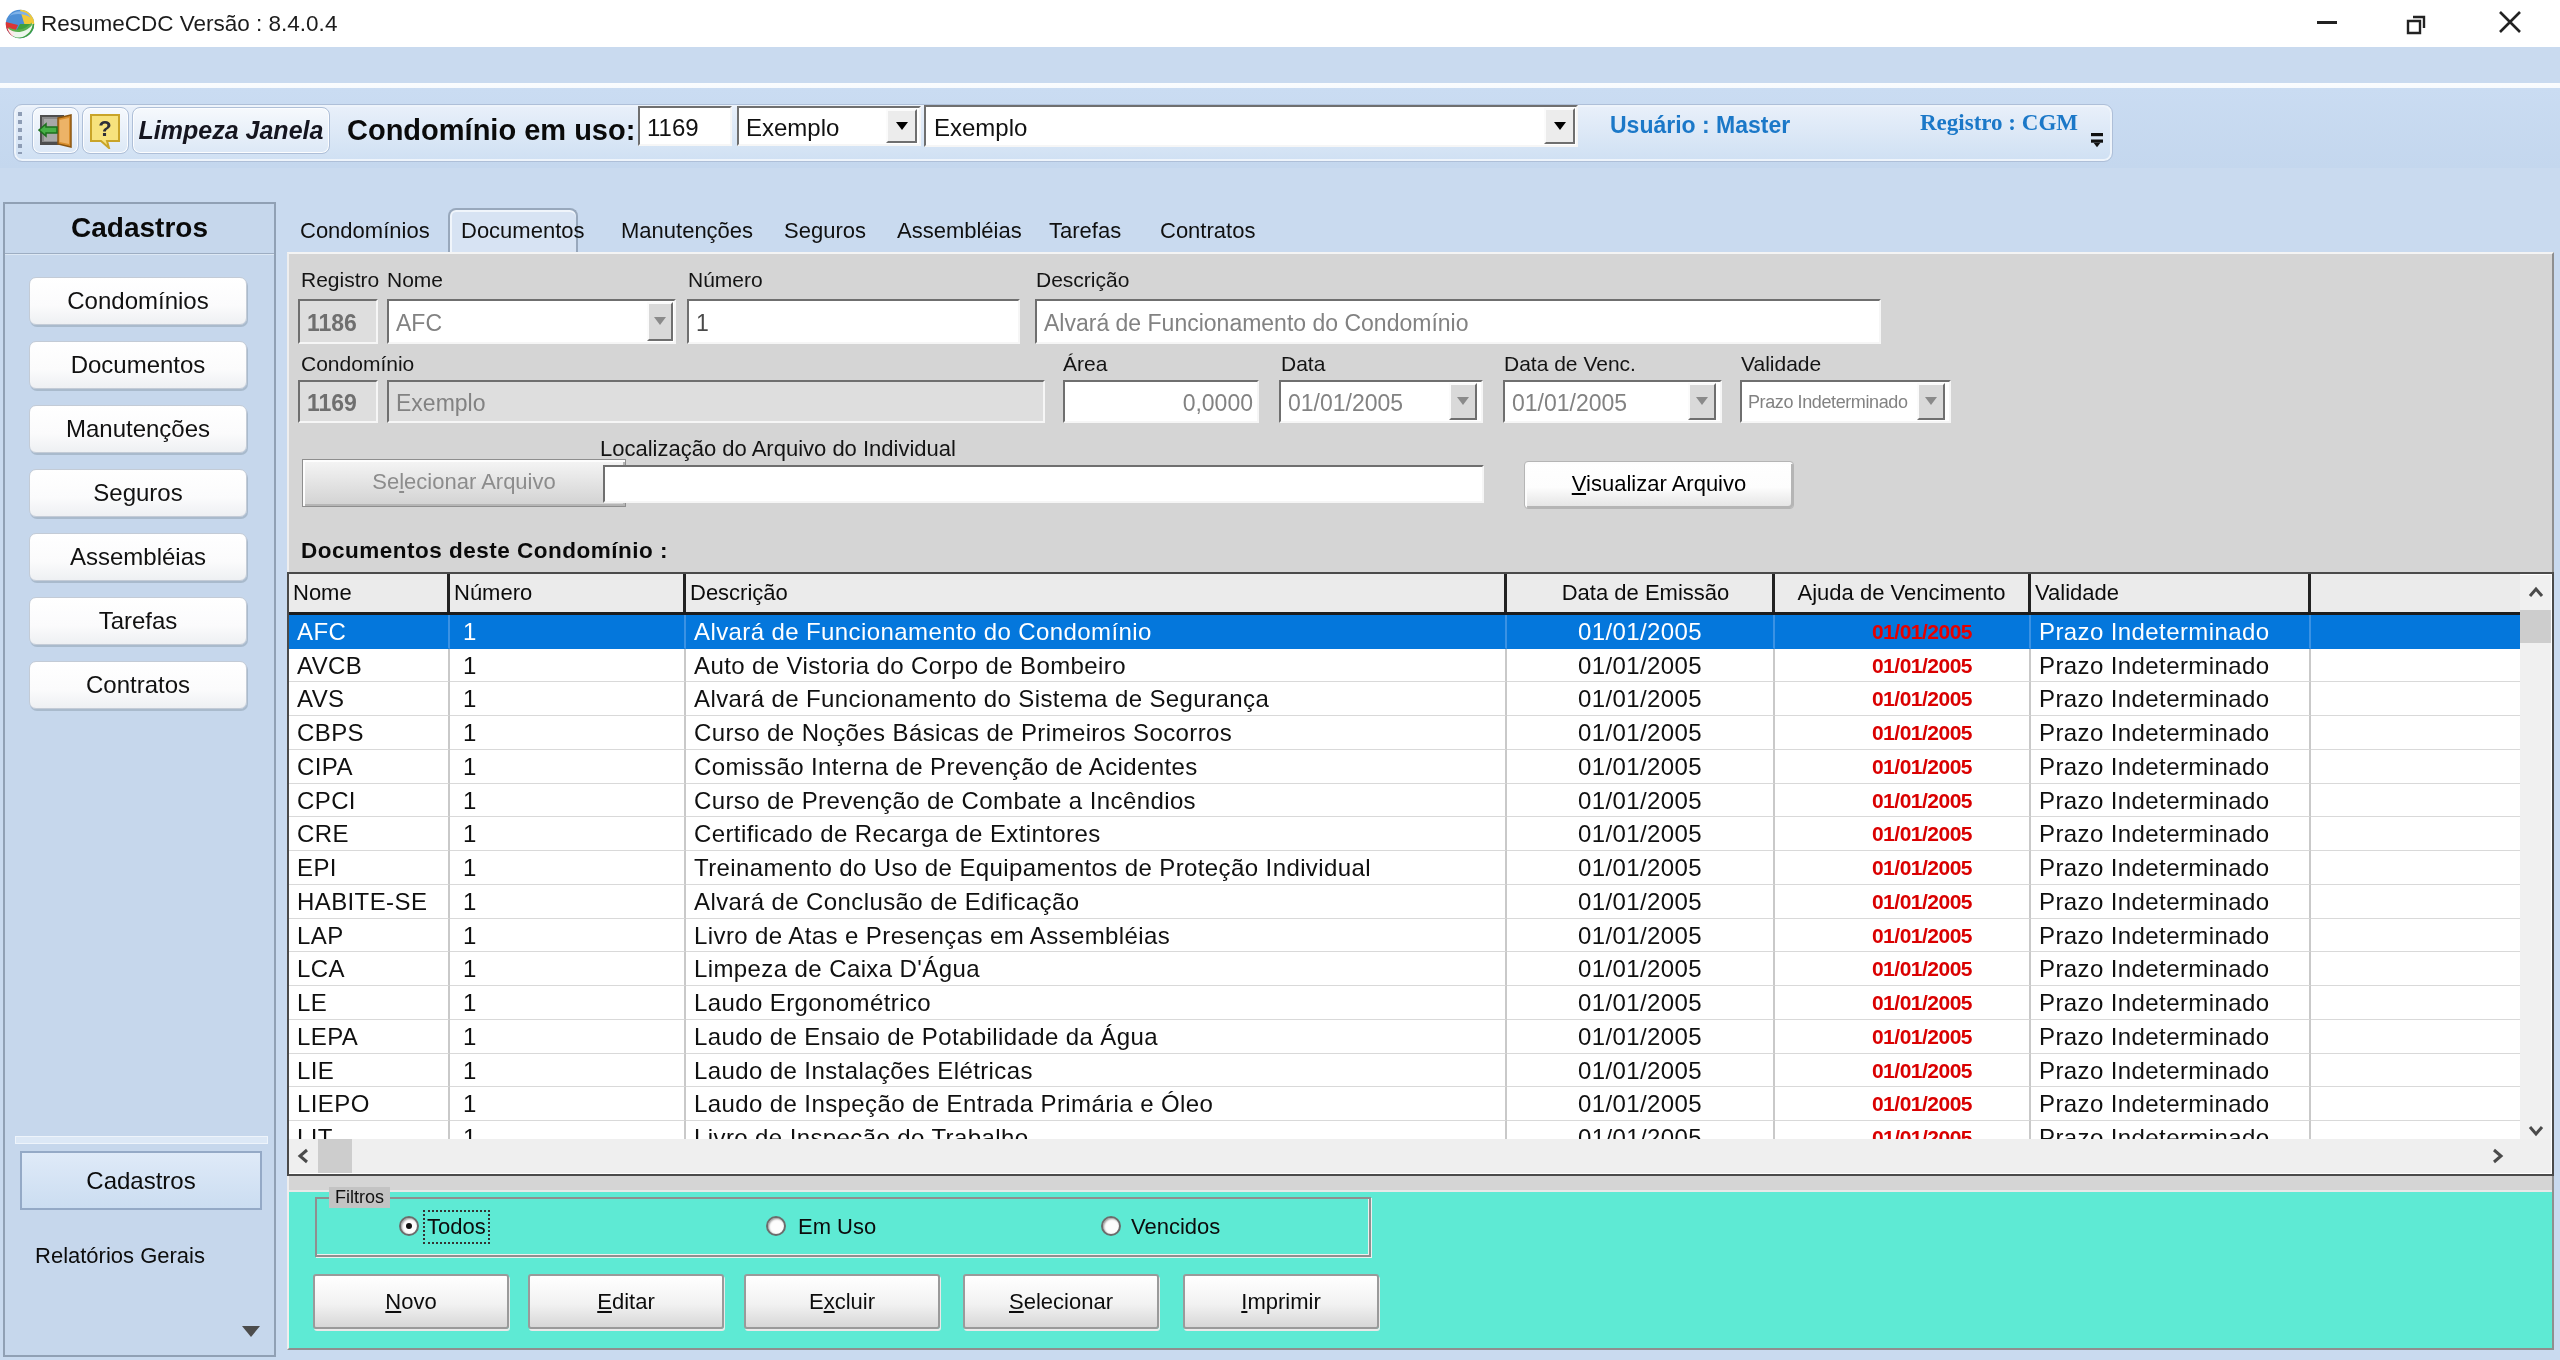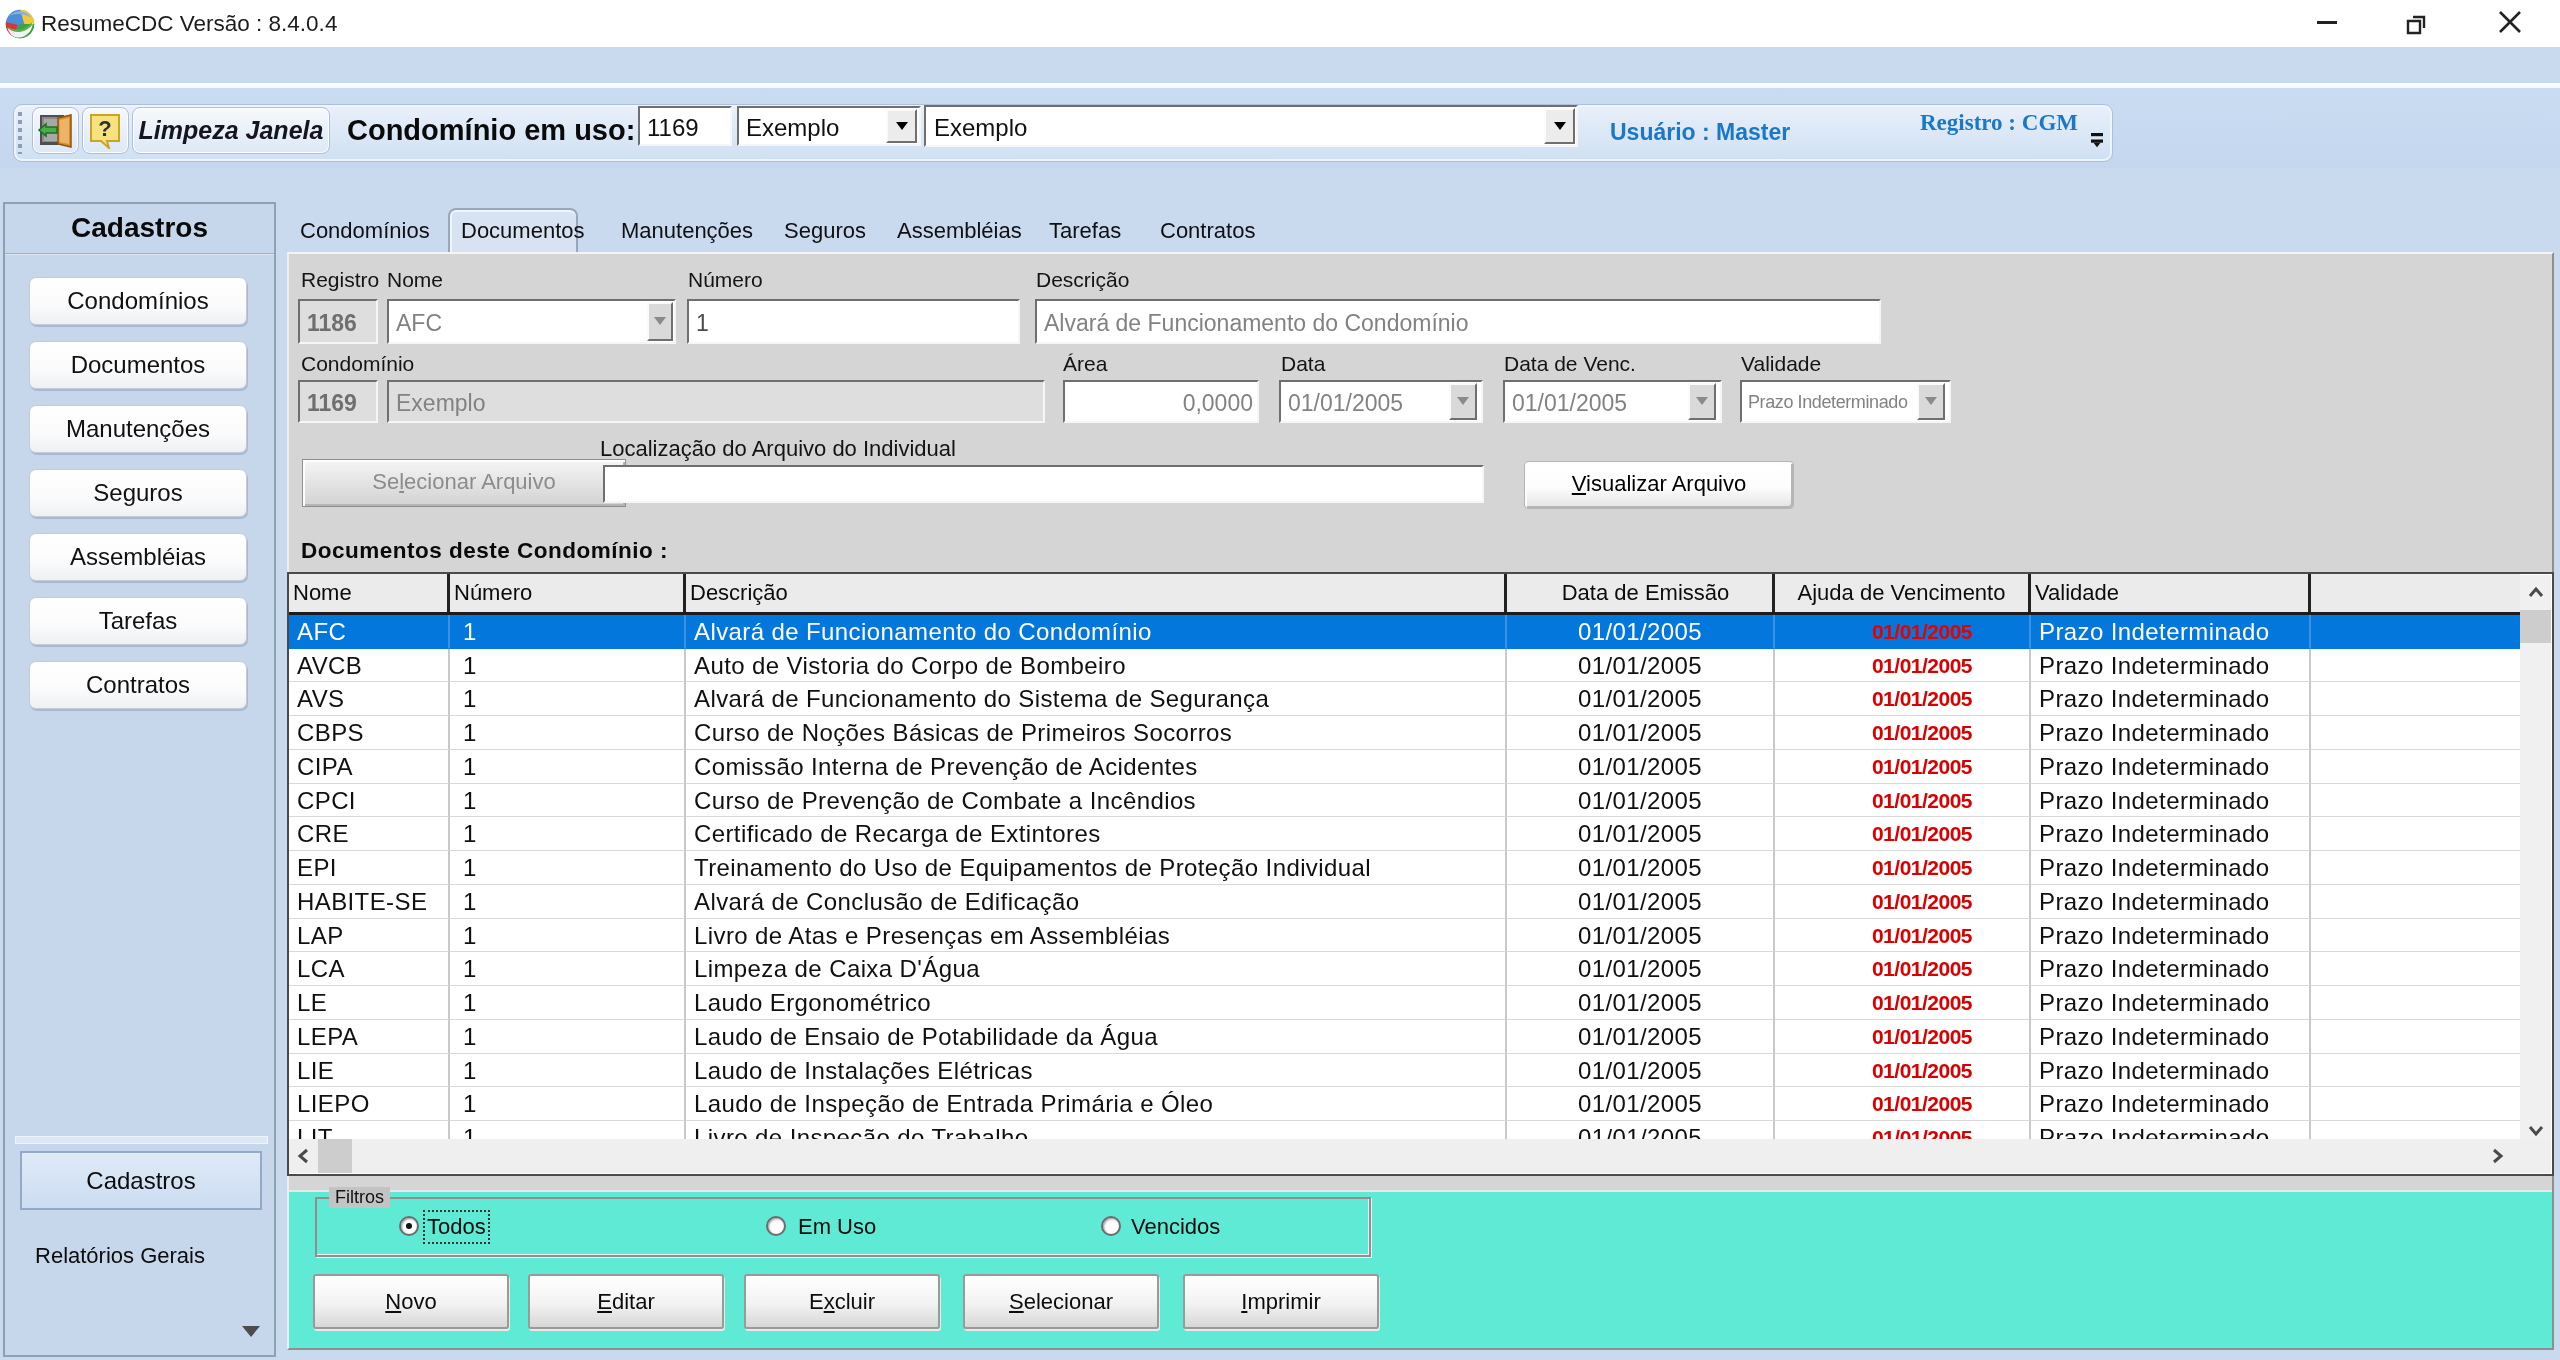--- a/index.html
+++ b/index.html
@@ -20,21 +20,21 @@
 .tbtn { position:absolute; top:107px; height:47px; border-radius:8px; border:1px solid #aebfd8; background:linear-gradient(#f6f9fd,#dce8f6); box-shadow:inset 0 0 0 1px #fcfdfe; }
 #grip { left:18px; top:112px; width:4px; height:42px;
   background:repeating-linear-gradient(#8e9db5 0 4px, rgba(0,0,0,0) 4px 8px); }
 #fechar { left:132px; width:198px; font-size:25px; font-weight:bold; font-style:italic; color:#15151f; text-align:center; line-height:45px; }
 #lbl-uso { left:347px; top:114px; font-size:29px; font-weight:bold; color:#0a0a0a; }
 .sunken { position:absolute; border:2px solid; border-color:#6f6f6f #f6f6f6 #f6f6f6 #6f6f6f; background:#fff; }
 .ftext { position:absolute; font-size:24px; color:#111; }
 .cbtn { position:absolute; background:#ececec; border:2px solid; border-color:#fbfbfb #6f6f6f #6f6f6f #fbfbfb; }
 .tri { position:absolute; width:0; height:0; border:6px solid rgba(0,0,0,0); border-top:8px solid #000; }
 .dtri { position:absolute; width:0; height:0; border:6px solid rgba(0,0,0,0); border-top:8px solid #8a8a8a; }
-#usuario { left:1610px; top:119px; font-size:23px; font-weight:bold; color:#1b78c8; }
+#usuario { left:1610px; top:112px; font-size:23px; font-weight:bold; color:#1b78c8; }
 #registro { left:1920px; top:110px; font-size:23px; font-weight:bold; color:#1b78c8;font-family:Liberation Serif, serif; }
 
 
 #sidebar { left:3px; top:202px; width:273px; height:1155px; background:#c6d7ec; border:2px solid #90a0b4; }
 #side-title { left:0; top:8px; width:100%; text-align:center; font-size:28px; font-weight:bold; color:#0a0a0a; position:absolute; }
 #side-sep { left:0px; top:49px; width:269px; height:2px; background:#9dadc2; position:absolute; border-bottom:1px solid #dde8f4; }
 .sbtn { position:absolute; left:24px; width:218px; height:48px; background:linear-gradient(#ffffff,#fbfbfc 60%,#eef0f3); border:1px solid #c3cbd6; border-radius:7px; box-shadow:1px 2px 0 #a9bacc; text-align:center; line-height:46px; font-size:24px; color:#111; }
 #side-bar2 { position:absolute; left:10px; top:932px; width:253px; height:8px; background:#dce8f6; border:1px solid #eef4fb; }
 #side-nav { position:absolute; left:15px; top:947px; width:242px; height:59px; border:2px solid #94a9c6; background:linear-gradient(#dfeaf8,#cbddf1); text-align:center; line-height:55px; font-size:24px; color:#0c0c0c; }
 #side-rel { position:absolute; left:0; top:1039px; width:230px; text-align:center; font-size:22px; color:#0c0c0c; }

